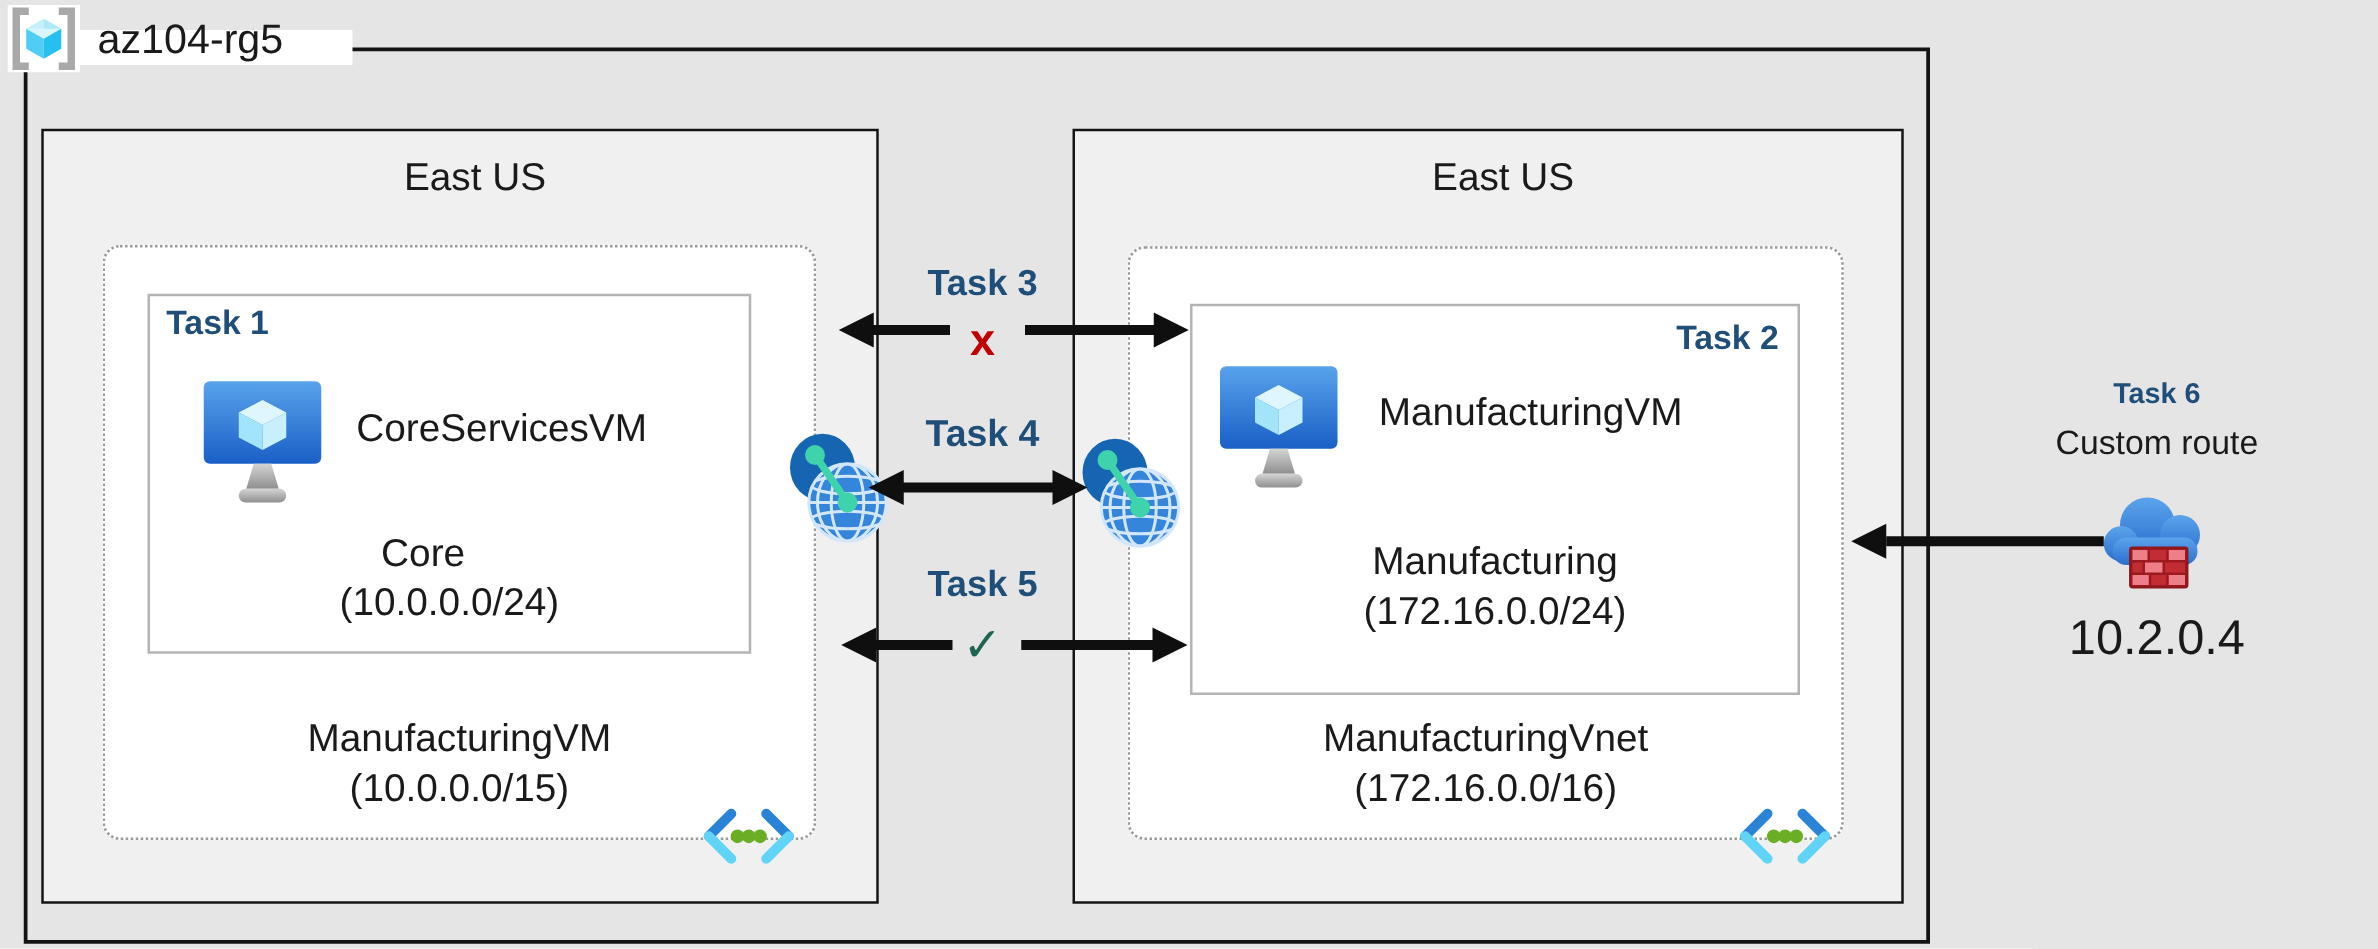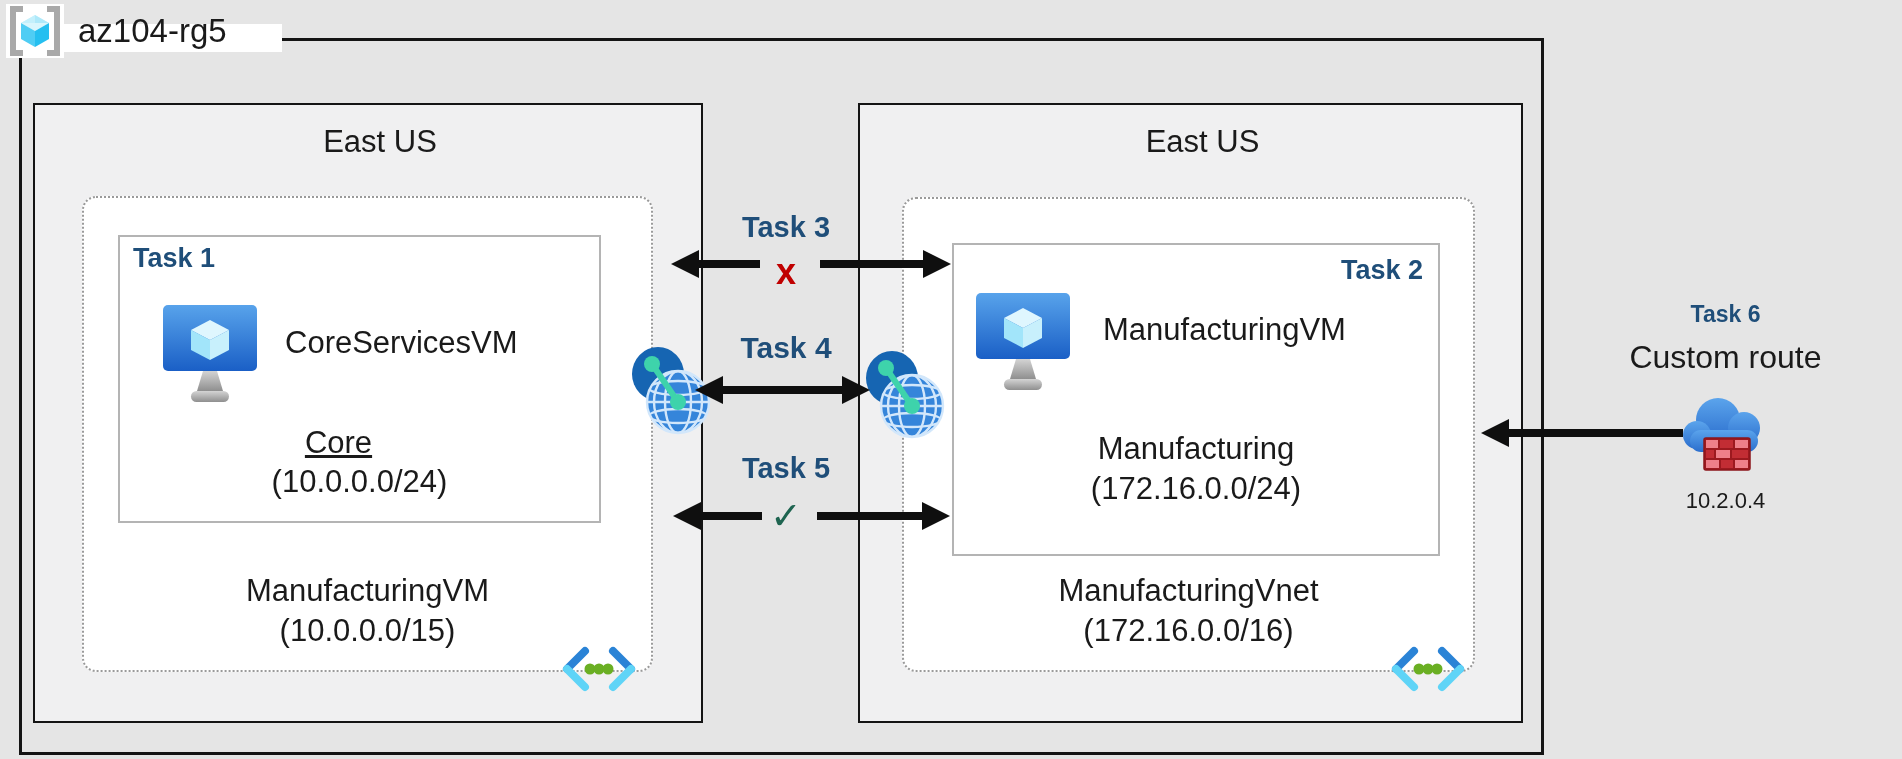--- a/index.html
+++ b/index.html
@@ -25,39 +25,39 @@
   .subnet-left{left:118px;top:235px;width:483px;height:288px;}
   .subnet-right{left:952px;top:243px;width:488px;height:313px;}
   .txt{z-index:6;line-height:1.2;}
   .task-label{font-weight:bold;color:var(--task-label,#1f4e79);font-size:27px;}
   .big{font-size:31px;}
   .center{text-align:center;}
   .t1{left:133px;top:242px;}
   .t2{left:1150px;top:254px;width:273px;text-align:right;}
   .vm-label-left{left:285px;top:324px;}
   .vm-label-right{left:1103px;top:311px;}
-  .core-name{left:118px;top:424px;width:441px;text-decoration:underline;}
+  .core-name{left:118px;top:424px;width:441px;}
   .core-cidr{left:118px;top:463px;width:483px;}
   .mfg-name{left:952px;top:430px;width:488px;}
   .mfg-cidr{left:952px;top:470px;width:488px;}
   .vnetl-name{left:82px;top:572px;width:571px;}
   .vnetl-cidr{left:82px;top:612px;width:571px;}
   .vnetr-name{left:902px;top:572px;width:573px;}
   .vnetr-cidr{left:902px;top:612px;width:573px;}
   .mid{left:706px;width:160px;text-align:center;}
   .task3-label{top:210px;font-size:29px;}
   .task4-label{top:330px;font-size:30px;}
   .task5-label{top:451px;font-size:29px;}
   .mid-task{font-weight:bold;color:var(--task-label,#1f4e79);}
   .blocked-mark{top:250px;font-size:36px;font-weight:bold;color:var(--blocked,#c00000);}
   .allowed-mark{top:494px;font-size:38px;color:var(--allowed,#1e6450);font-family:"DejaVu Sans",sans-serif;}
   .t6{left:1598px;width:255px;text-align:center;}
   .task6-label{top:301px;font-size:23px;font-weight:bold;color:var(--task-label,#1f4e79);}
-  .task6-desc{top:338px;font-size:32px;}
-  .task6-ip{top:488px;font-size:22px;}
+  .task6-desc{top:338px;font-size:27px;}
+  .task6-ip{top:488px;font-size:39px;}
   .icon{z-index:6;}
   .vm-icon-left{left:160px;top:303px;}
   .vm-icon-right{left:973px;top:291px;}
   .vneticon-left{left:560px;top:645px;}
   .vneticon-right{left:1389px;top:645px;}
   .globe-left{left:630px;top:344px;}
   .globe-right{left:864px;top:348px;}
   .cloud-icon{left:1678px;top:392px;}
   .arrows{left:0;top:0;z-index:10;pointer-events:none;}
 </style>

